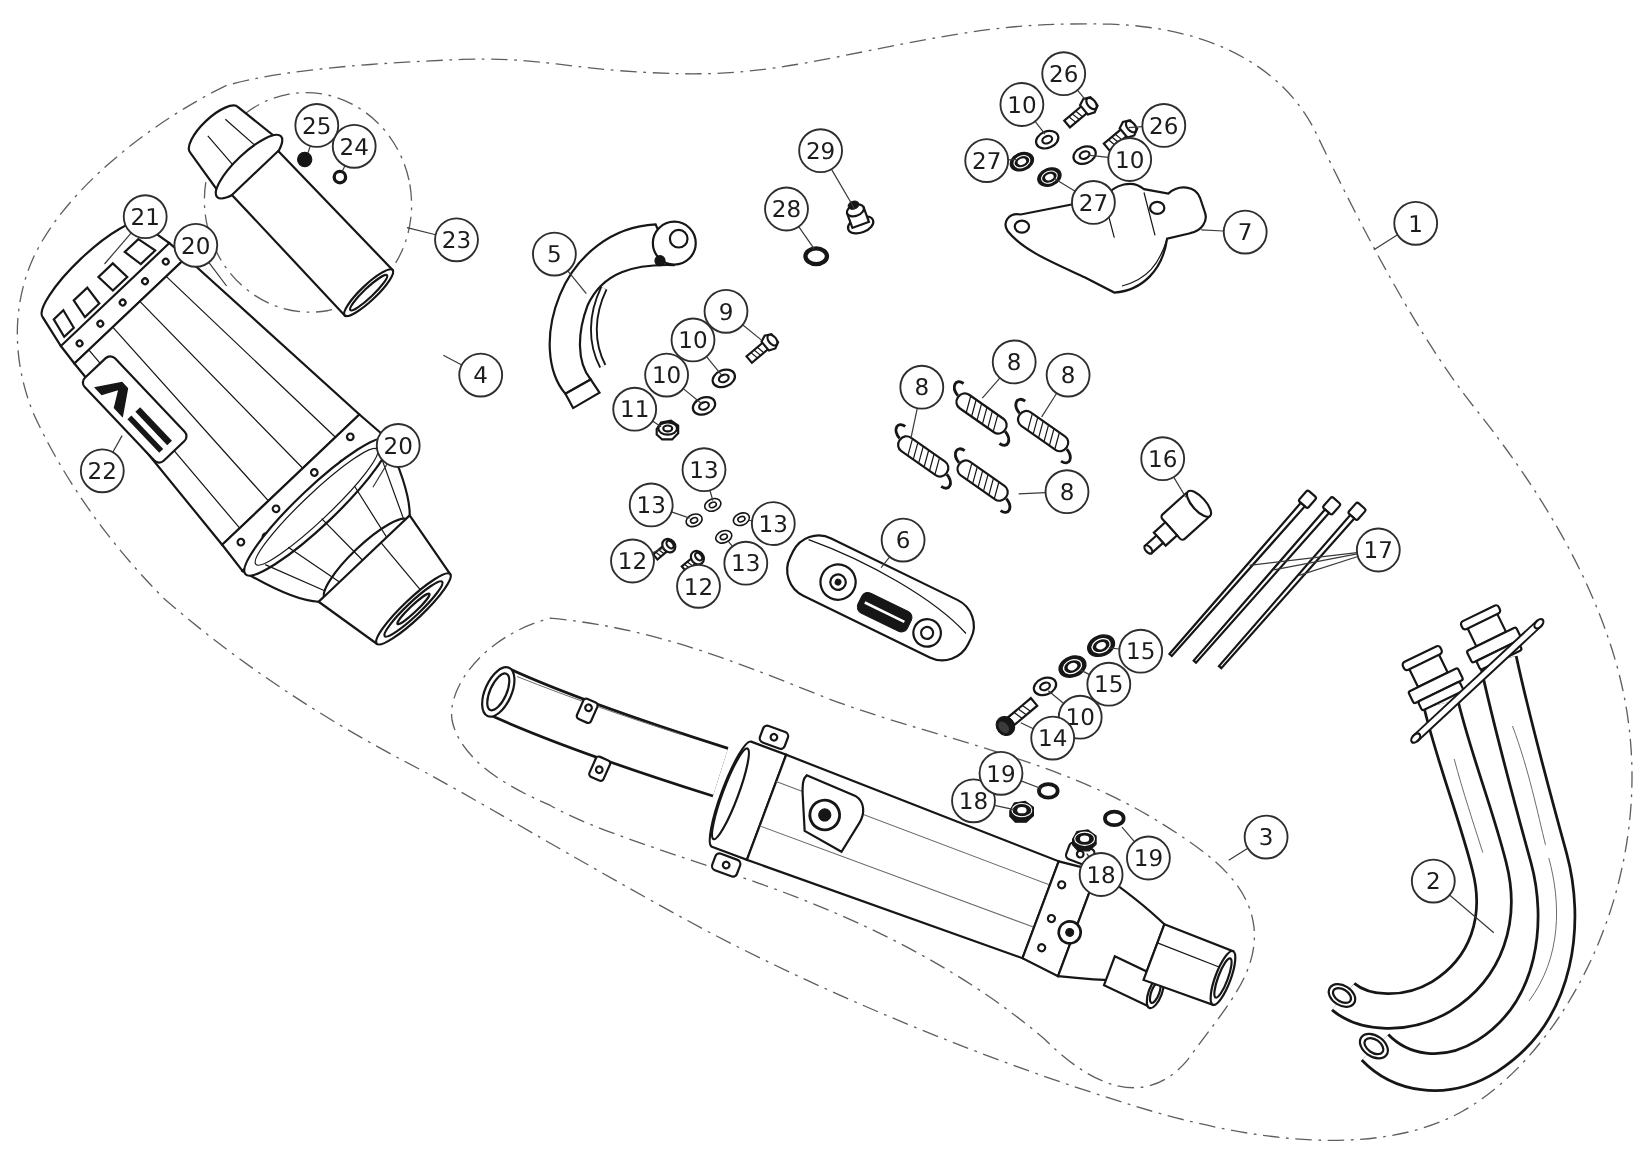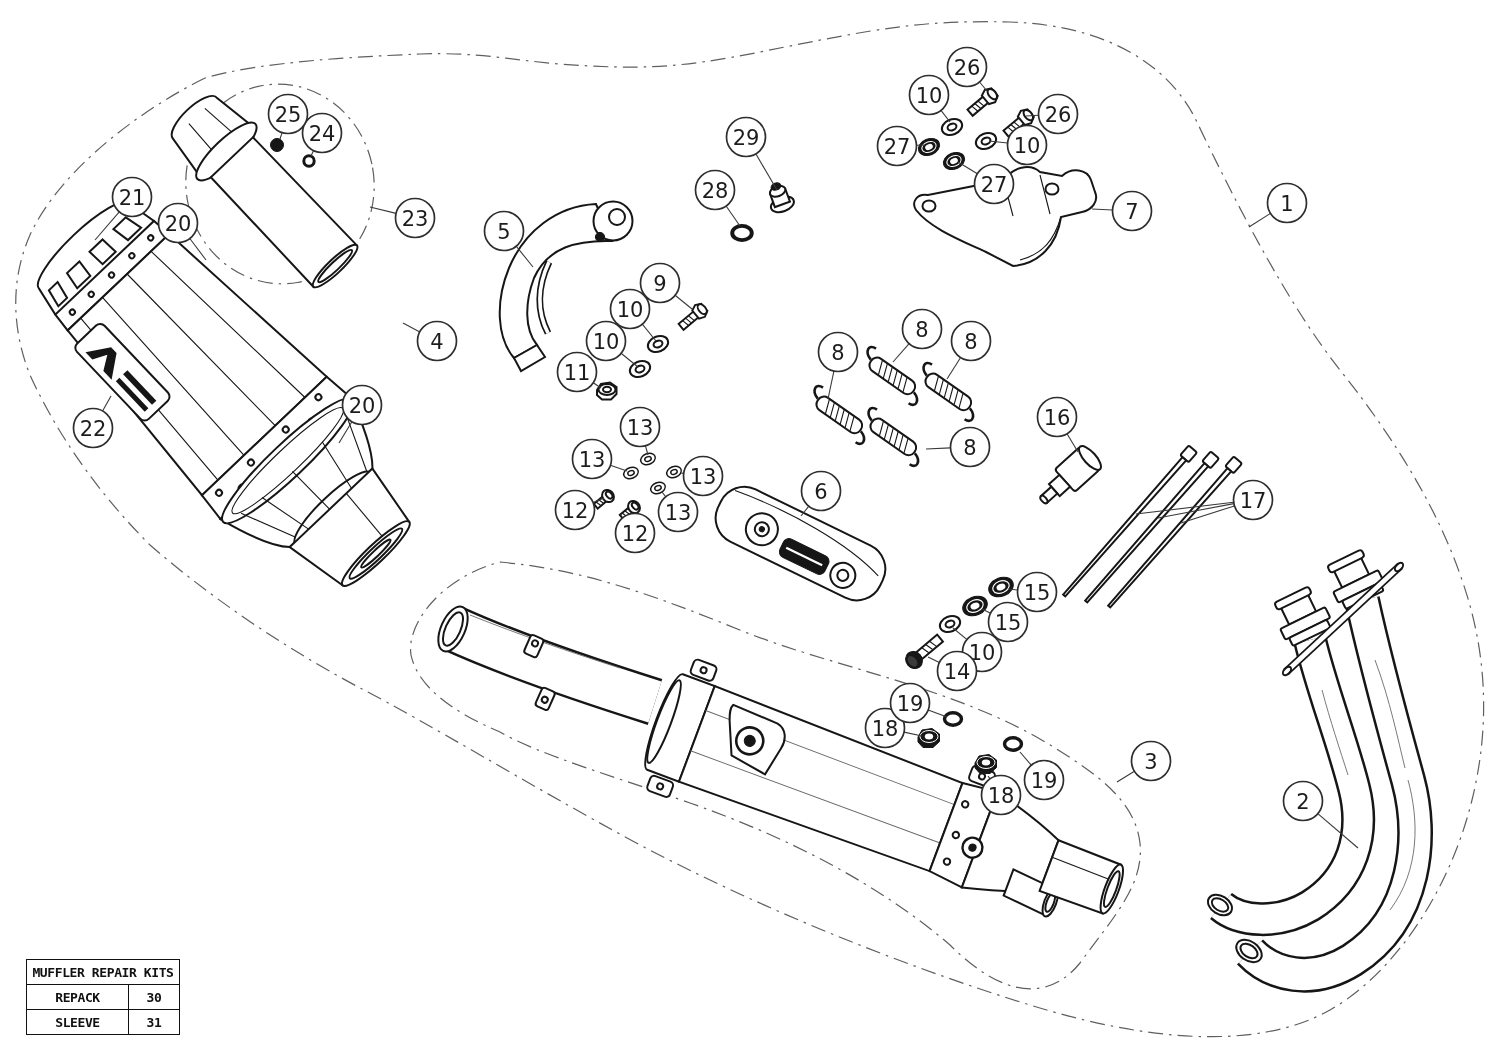--- a/index.html
+++ b/index.html
@@ -522,28 +522,13 @@
           <text x="715" y="197.5" class="callout-num">28</text>
         </g>
         <g>
           <line x1="755.8" y1="153.8" x2="777" y2="190" class="leader"></line>
           <circle cx="746" cy="137" r="19.5" class="callout-circle"></circle>
           <text x="746" y="144.5" class="callout-num">29</text>
         </g>
       </g>
 </svg>
 
-<table class="kit-table">
-  <tbody>
-        <tr>
-          <td colspan="2" style="width:152px">MUFFLER REPAIR KITS</td>
-        </tr>
-  <tr>
-    <td style="width:101px">REPACK</td>
-    <td>30</td>
-  </tr>
-  <tr>
-    <td>SLEEVE</td>
-    <td>31</td>
-  </tr>
-</tbody>
-    </table>
 </div>
 
 </body></html>

